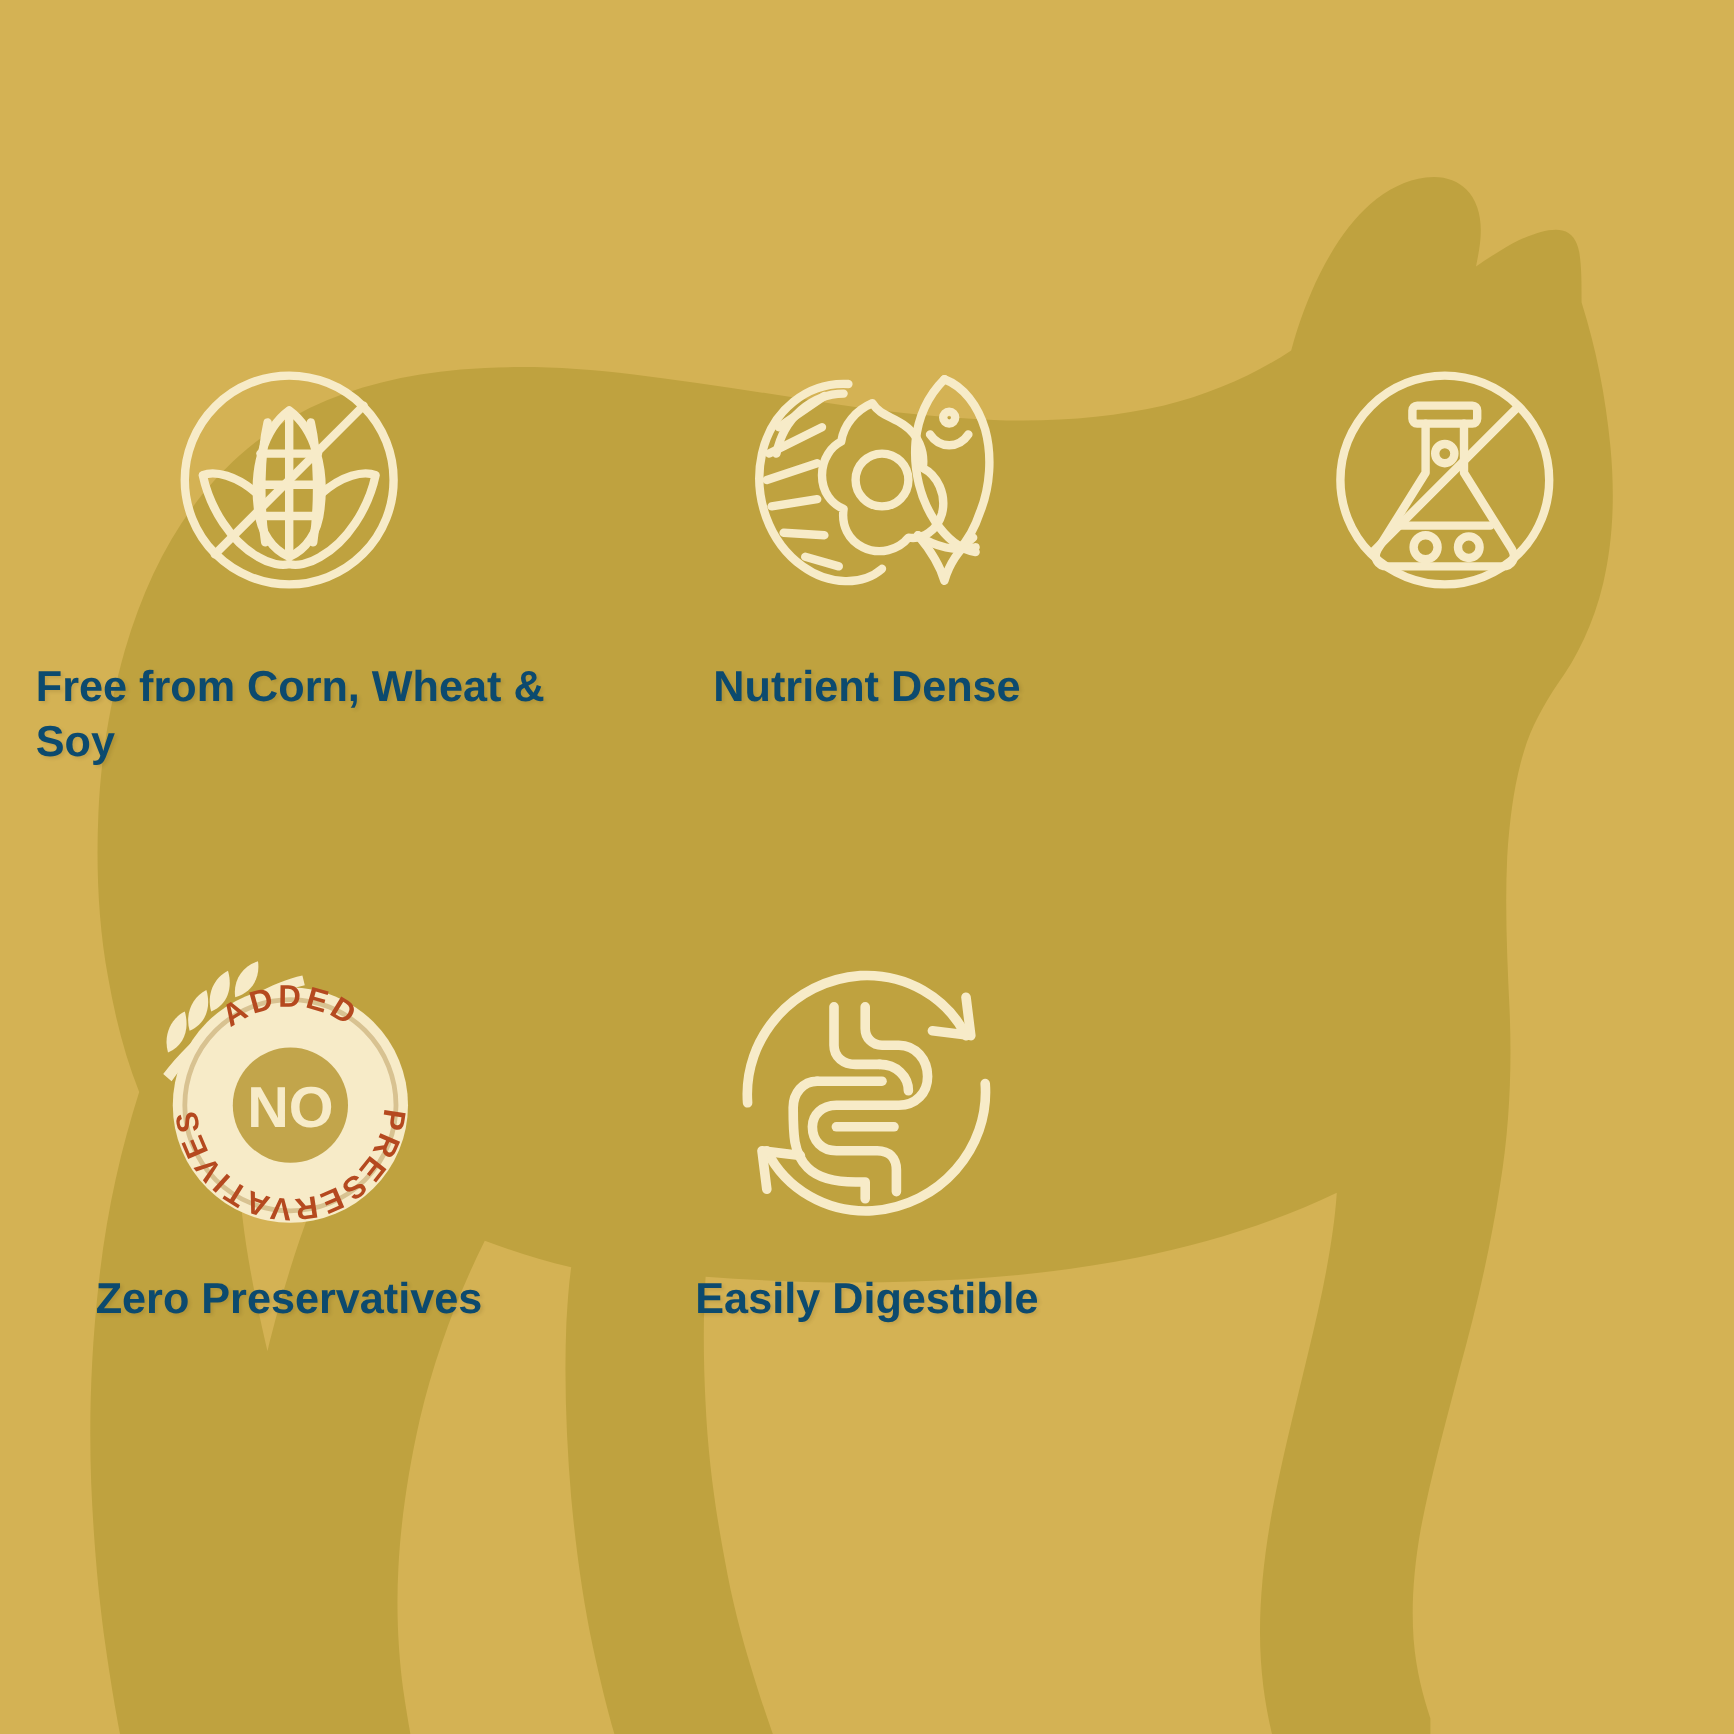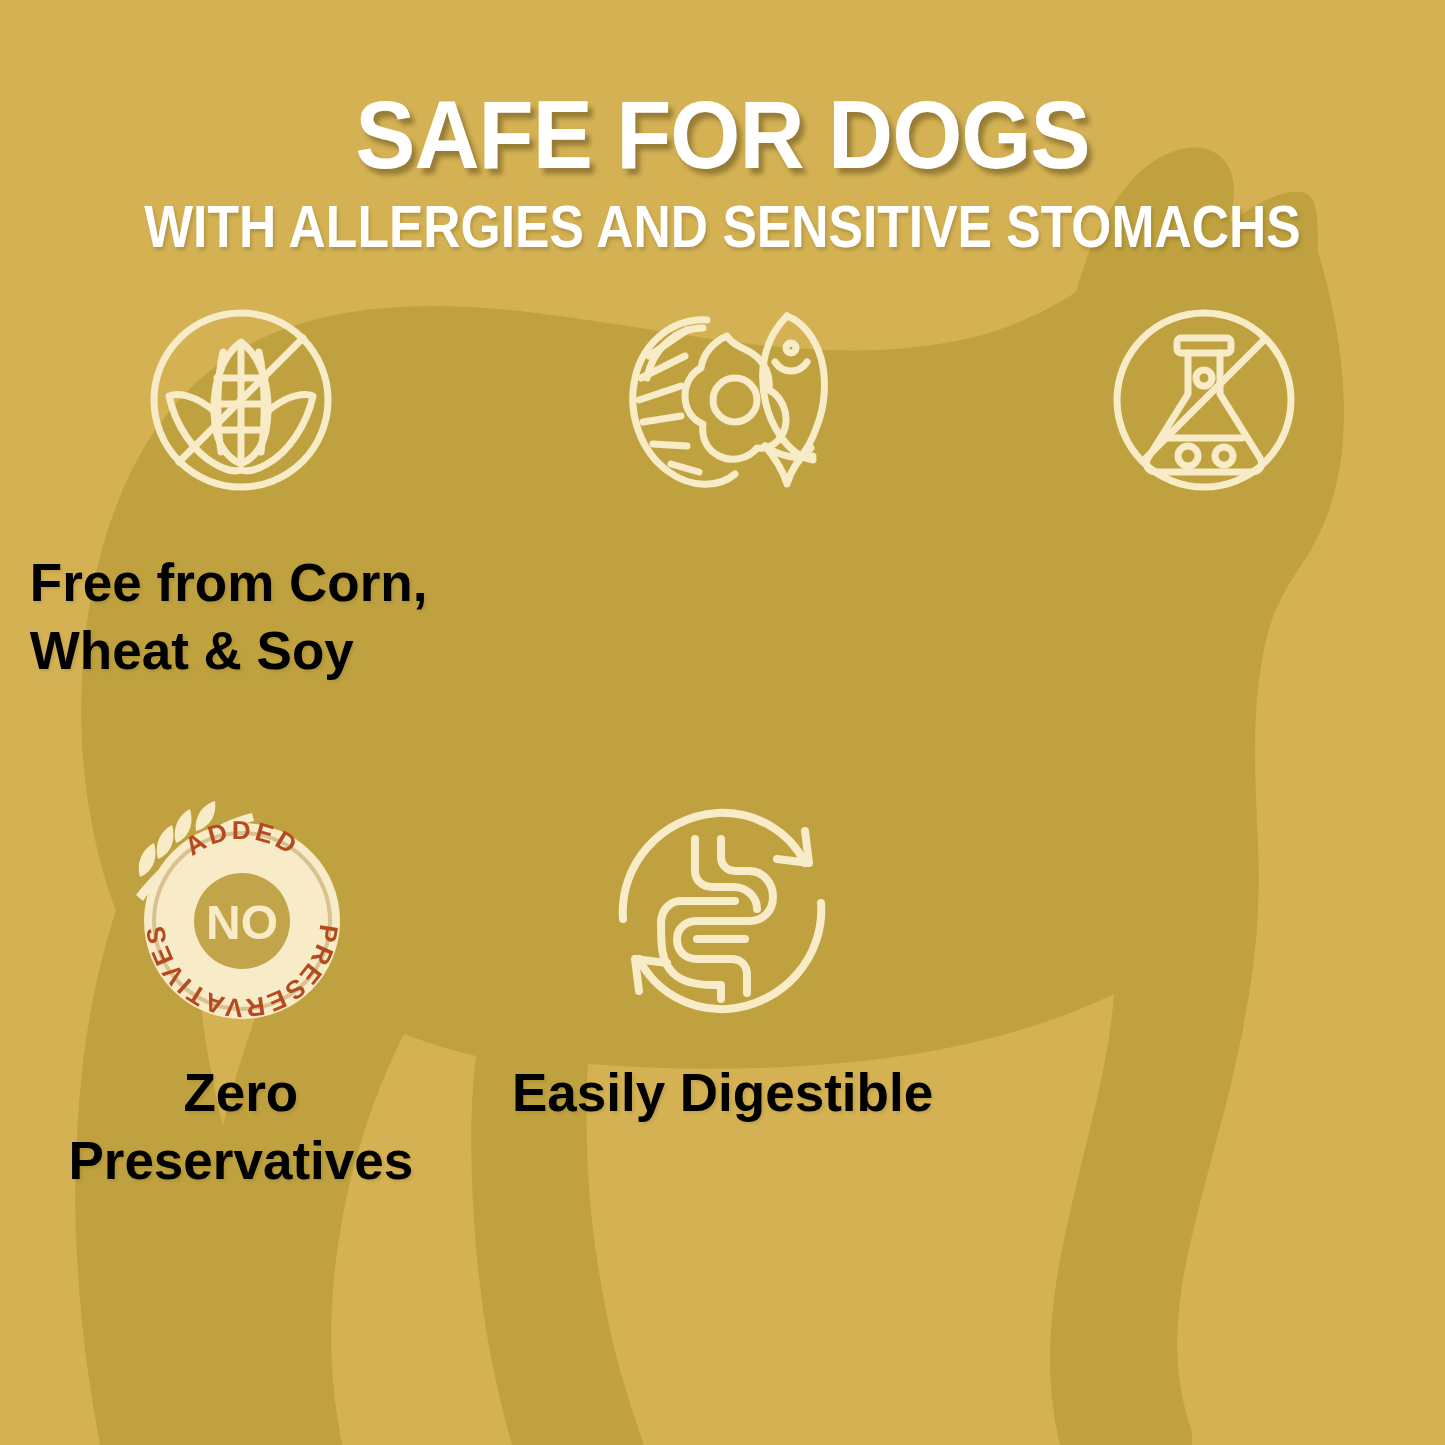--- a/index.html
+++ b/index.html
@@ -82,23 +82,23 @@
     height: 230px;
     display: flex;
     align-items: center;
     justify-content: center;
   }
   .label {
     margin: 0;
     padding-top: 34px;
     font-family: "Liberation Sans", sans-serif;
     font-weight: bold;
-    font-size: 53px;
+    font-size: 36px;
     line-height: 1.28;
-    color: #000000;
+    color: #0c4a6e;
     text-align: center;
     max-width: 430px;
     text-shadow: 2px 2px 3px rgba(60, 42, 10, 0.12);
   }
   .cell-0 .label, .cell-1 .label { text-align: left; }
   .cell-0 .label { padding-left: 8px; }
 </style>
 </head>
 <body>
 
@@ -173,24 +173,20 @@
       C 1202,146 1214,150 1222,158
       C 1230,166 1234,178 1234,192
       C 1234,202 1232,212 1230,222
       C 1242,214 1254,206 1266,200
       C 1280,194 1292,190 1302,192
       C 1310,194 1314,200 1316,210
       C 1318,222 1318,236 1318,252
       Z"></path>
   </svg>
 
-  <div class="header">
-    <h1 class="title">SAFE FOR DOGS</h1>
-    <p class="subtitle">WITH ALLERGIES AND SENSITIVE STOMACHS</p>
-  </div>
 
   <div class="grid">
 
     <div class="cell cell-0">
       <div class="icon-wrap">
         <svg width="200" height="200" viewBox="0 0 200 200">
           <g fill="none" stroke="#F7EBC8" stroke-width="7" stroke-linecap="round" stroke-linejoin="round">
             <circle cx="100" cy="100" r="87"></circle>
             <line x1="38" y1="162" x2="162" y2="38"></line>
             <path d="M100 42 C 78 58, 70 92, 74 124 C 76 144, 86 158, 100 164 C 114 158, 124 144, 126 124 C 130 92, 122 58, 100 42 Z"></path>
@@ -231,20 +227,21 @@
             <path d="M172 16 C 158 30, 150 48, 148 68 C 146 92, 152 116, 164 134 C 174 149, 186 158, 198 160"></path>
             <path d="M172 16 C 188 22, 200 38, 206 58 C 212 80, 210 106, 202 126 C 198 138, 192 150, 184 158"></path>
             <circle cx="176" cy="48" r="5"></circle>
             <path d="M160 62 C 168 74, 184 74, 192 62"></path>
 
             <path d="M150 146 C 160 158, 168 170, 172 184 C 176 170, 184 158, 196 148"></path>
             <path d="M150 146 C 164 156, 182 160, 198 156"></path>
           </g>
         </svg>
       </div>
+      <p class="label">Nutrient Dense</p>
     </div>
 
     <div class="cell cell-2">
       <div class="icon-wrap">
         <svg width="200" height="200" viewBox="0 0 200 200">
           <g fill="none" stroke="#F7EBC8" stroke-width="7" stroke-linecap="round" stroke-linejoin="round">
             <circle cx="100" cy="100" r="87"></circle>
             <line x1="40" y1="160" x2="160" y2="40"></line>
             <rect x="73" y="38" width="54" height="15" rx="4"></rect>
             <path d="M84 53 L 84 94 L 44 158 C 40 165, 44 172, 52 172 L 148 172 C 156 172, 160 165, 156 158 L 116 94 L 116 53"></path>

